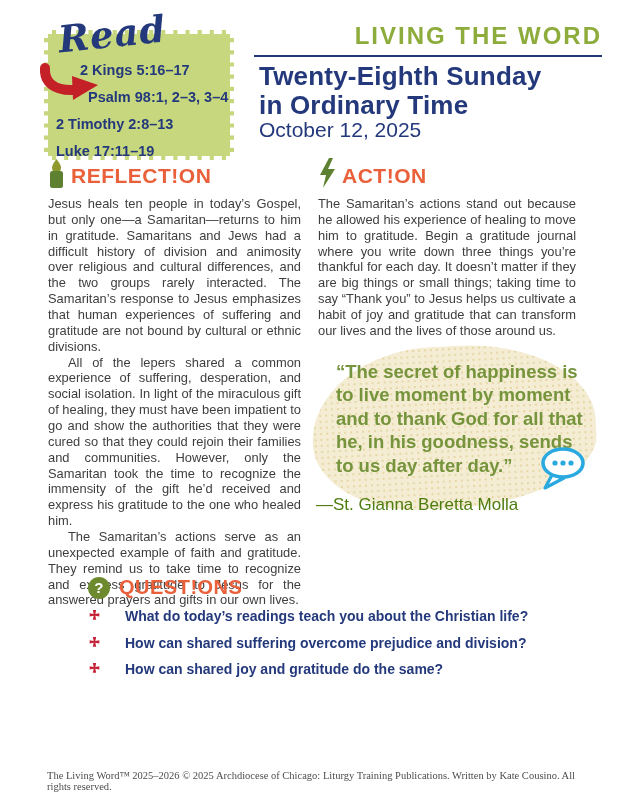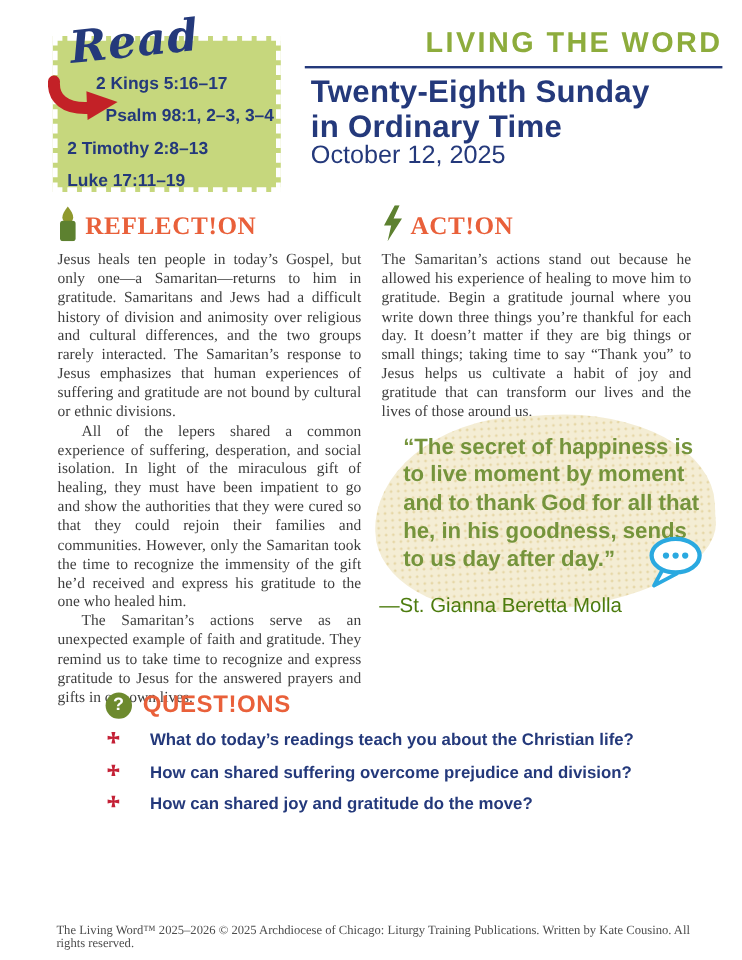--- a/index.html
+++ b/index.html
@@ -29,21 +29,21 @@
     position:absolute;right:16px;top:22px;color:#8dac3c;
     font-size:24px;font-weight:800;letter-spacing:2px;
   }
   .head-rule{position:absolute;left:254px;top:55px;width:348px;height:2px;background:#24397b;}
   .page-title{
     position:absolute;left:259px;top:62px;margin:0;color:#24397b;
     font-size:26px;line-height:1.1;font-weight:800;letter-spacing:0.2px;
   }
   .page-date{position:absolute;left:259px;top:118px;color:#24397b;font-size:21px;}
   
-  .col{position:absolute;top:171px;font-family:Liberation Serif, serif;}
+  .col{position:absolute;top:158px;}
   .col-left{left:48px;width:253px;}
   .col-right{left:318px;width:258px;}
   .sec-head{
     display:flex;align-items:flex-end;gap:6px;margin-bottom:8px;
     color:#e9603a;font-size:21px;font-weight:800;letter-spacing:0.5px;
   }
   .sec-head .icon{flex:0 0 auto;}
   .body-text p{
     margin:0;font-size:12.9px;line-height:1.23;color:#3e3e3e;text-align:justify;
   }
@@ -167,21 +167,21 @@
     <div class="q-item">
       <svg class="cross" width="13" height="13" viewBox="0 0 14 14">
         <path d="M5.2 0 h3.6 l-0.9 4.3 l4.3 -0.9 v3.6 l-4.3 -0.9 l0.9 4.3 h-3.6 l0.9 -4.3 l-4.3 0.9 v-3.6 l4.3 0.9 Z" fill="#c42136"></path>
       </svg>
       <span>How can shared suffering overcome prejudice and division?</span>
     </div>
     <div class="q-item">
       <svg class="cross" width="13" height="13" viewBox="0 0 14 14">
         <path d="M5.2 0 h3.6 l-0.9 4.3 l4.3 -0.9 v3.6 l-4.3 -0.9 l0.9 4.3 h-3.6 l0.9 -4.3 l-4.3 0.9 v-3.6 l4.3 0.9 Z" fill="#c42136"></path>
       </svg>
-      <span>How can shared joy and gratitude do the move?</span>
+      <span>How can shared joy and gratitude do the same?</span>
     </div>
   </div>
 
   <div class="footer">
     <span class="it">The Living Word™ 2025–2026</span>
     <span>© 2025 Archdiocese of Chicago: Liturgy Training Publications. Written by Kate Cousino. All rights reserved.</span>
   </div>
 
 </div>
 

